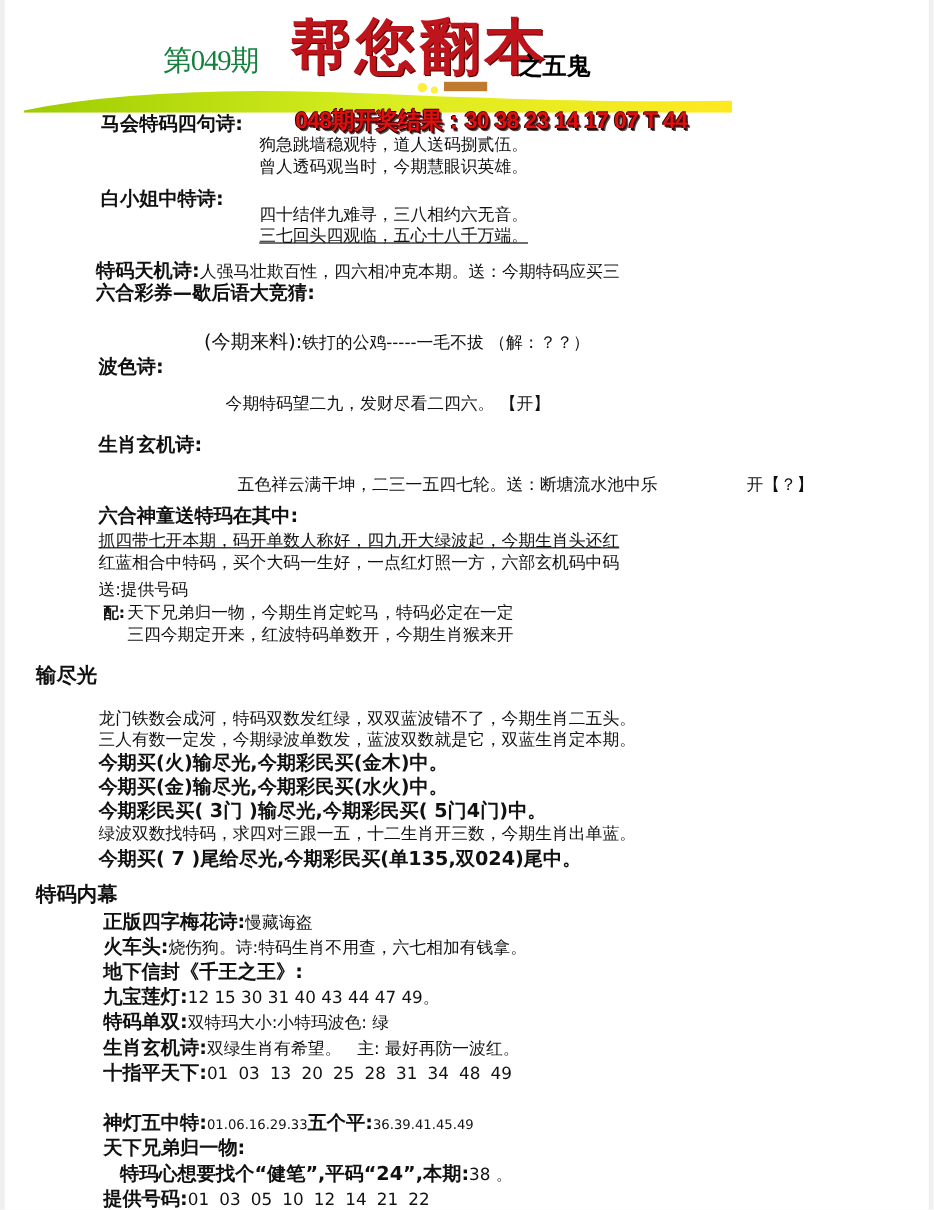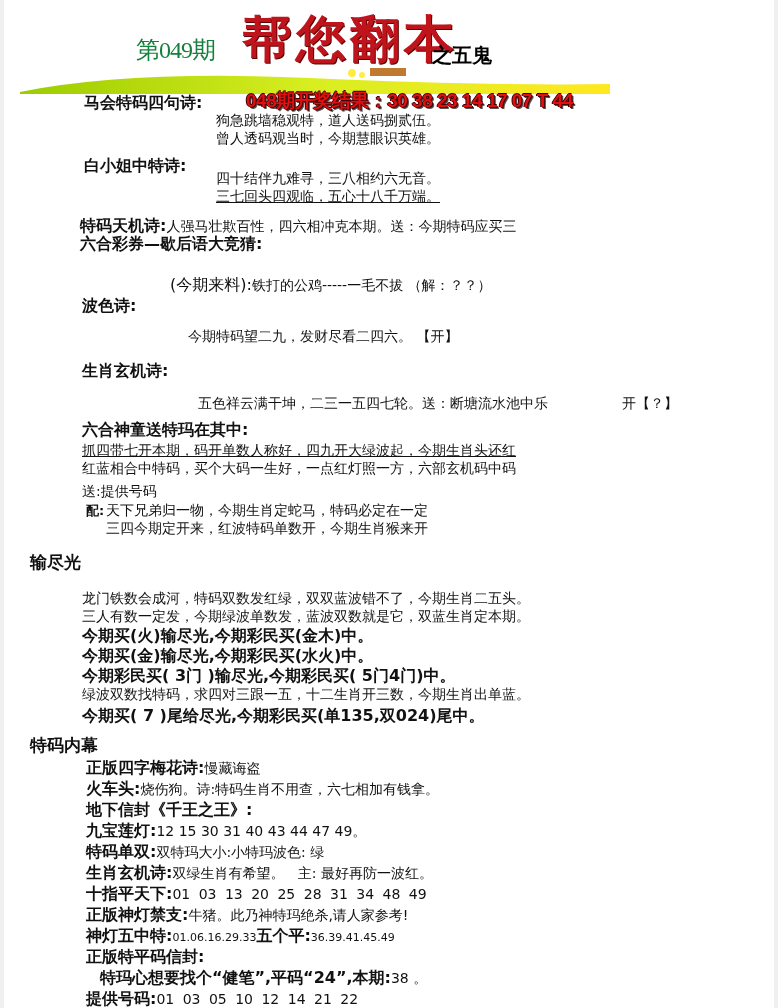--- a/index.html
+++ b/index.html
@@ -123,28 +123,25 @@
   </div>
   <div class="abs" style="left:82px;top:842px;">
     <span class="lbl">特码单双:</span><span class="txt">双特玛大小:小特玛波色: 绿</span>
   </div>
   <div class="abs" style="left:82px;top:863px;">
     <span class="lbl">生肖玄机诗:</span><span class="txt" style="white-space:pre">双绿生肖有希望。   主: 最好再防一波红。</span>
   </div>
   <div class="abs" style="left:82px;top:884px;">
     <span class="lbl">十指平天下:</span><span class="txt" style="word-spacing:4px">01 03 13 20 25 28 31 34 48 49</span>
   </div>
-  <div class="abs" style="left:82px;top:905px;">
-    <span class="lbl">正版神灯禁支:</span><span class="txt">牛猪。此乃神特玛绝杀,请人家参考!</span>
-  </div>
   <div class="abs" style="left:82px;top:926px;">
     <span class="lbl">神灯五中特:</span><span class="txt" style="font-size:11px">01.06.16.29.33</span><span class="lbl">五个平:</span><span class="txt" style="font-size:11px">36.39.41.45.49</span>
   </div>
   <div class="abs" style="left:82px;top:947px;">
-    <span class="lbl">正版特平码信封:</span>
+    <span class="lbl">天下兄弟归一物:</span>
   </div>
   <div class="abs" style="left:96px;top:968px;">
     <span class="lbl">特玛心想要找个“健笔”,平码“24”,本期:</span><span class="txt">38 。</span>
   </div>
   <div class="abs" style="left:82px;top:989px;">
     <span class="lbl">提供号码:</span><span class="txt" style="word-spacing:4px">01 03 05 10 12 14 21 22</span>
   </div>
 
 </div>
 

